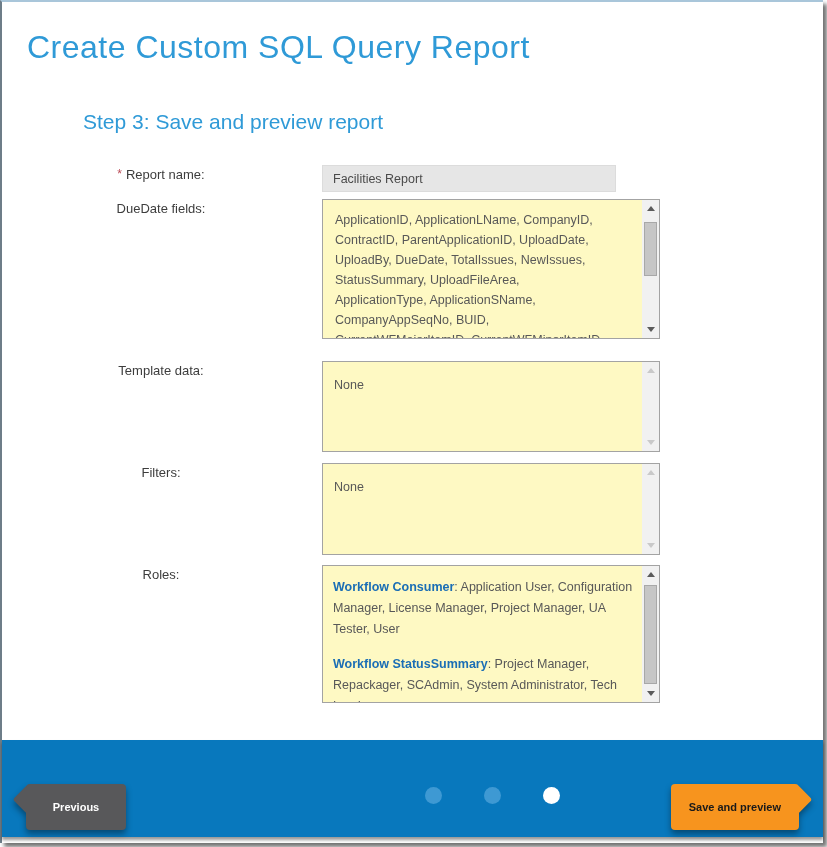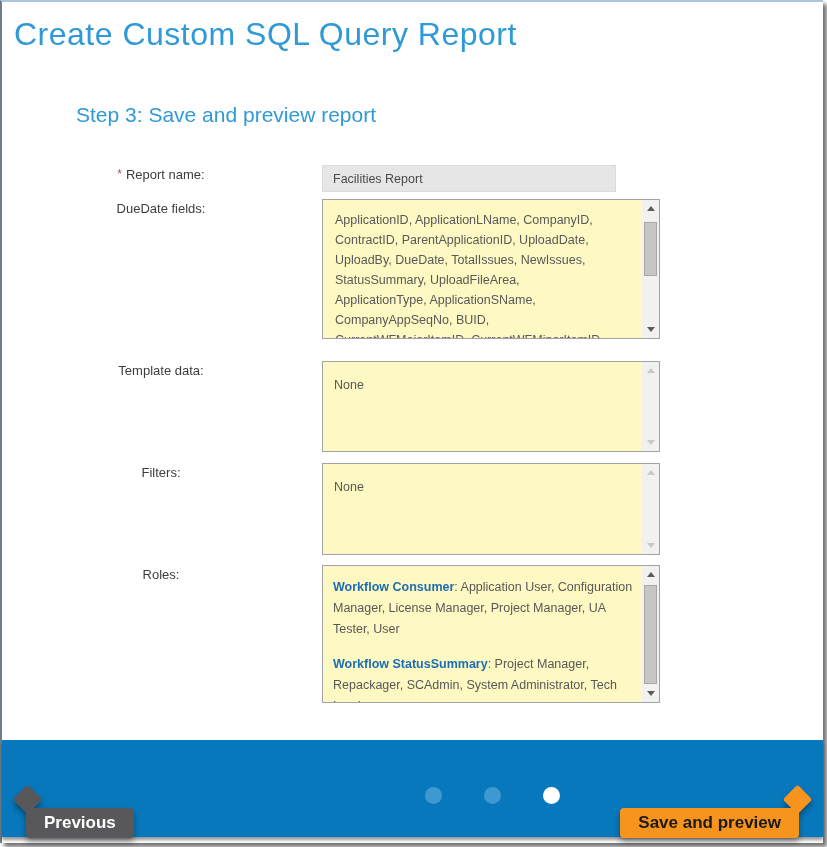--- a/index.html
+++ b/index.html
@@ -7,26 +7,26 @@
     width:827px;height:847px;background:#ffffff;overflow:hidden;
     font-family:"Liberation Sans",sans-serif;
   }
   .frame{
     position:absolute;top:0;left:0;width:821px;height:841px;background:#fff;
     border-top:2px solid #a9c6da;border-left:2px solid #6d7d88;
     box-shadow:4px 4px 4px rgba(70,70,70,.75);
   }
   
   .page-title{
-    position:absolute;left:8px;top:10px;margin:4px;
+    position:absolute;left:8px;top:10px;margin:17px;
     font-size:32px;font-weight:300;letter-spacing:.5px;
     color:var(--accent-blue,#2f9ad7);
   }
   .step-title{
-    position:absolute;left:74px;top:101px;margin:0;
+    position:absolute;left:74px;top:101px;margin:7px;
     font-size:21px;font-weight:300;color:var(--accent-blue,#2f9ad7);
   }
   
   .row-label{
     position:absolute;left:10px;width:298px;text-align:center;
     font-size:13px;color:#3d3d3d;
   }
   .req{color:#bb4a56;margin-right:4px;font-size:12px;vertical-align:1px;}
   
   .name-input{
@@ -65,22 +65,22 @@
   .thumb-fields{top:5px;height:52px;}
   .thumb-roles{top:2px;height:97px;}
   
   .footer{
     position:absolute;left:0;top:738px;width:100%;height:97px;
     background:var(--footer-blue,#0878bd);box-shadow:0 3px 3px rgba(0,0,0,.4);
   }
   .nav-btn{position:absolute;height:30px;filter:drop-shadow(0 4px 3px rgba(0,0,0,.38));}
   .nav-btn .body{
     position:relative;z-index:1;height:100%;display:flex;align-items:center;
-    justify-content:center;padding:0 18px;border-radius:4px;
-    font-size:17px;font-weight:600;white-space:nowrap;cursor:pointer;margin-top:24px;
+    justify-content:center;padding:8px 18px;border-radius:4px;
+    font-size:11px;font-weight:600;white-space:nowrap;cursor:pointer;
   }
   .nav-btn .tip{position:absolute;z-index:0;width:21px;height:21px;top:4.5px;transform:rotate(45deg);border-radius:3px;}
   .btn-prev{left:24px;top:44px;}
   .btn-prev .body{background:var(--button-gray,#58585a);color:#ffffff;min-width:64px;}
   .btn-prev .tip{left:-9px;background:var(--button-gray,#58585a);}
   .btn-save{right:24px;top:44px;text-align:right;}
   .btn-save .body{background:var(--button-orange,#f7941e);color:#1a1a1a;}
   .btn-save .tip{right:-9px;background:var(--button-orange,#f7941e);}
   
   .dots{position:absolute;left:423px;top:47px;display:flex;gap:42px;}

